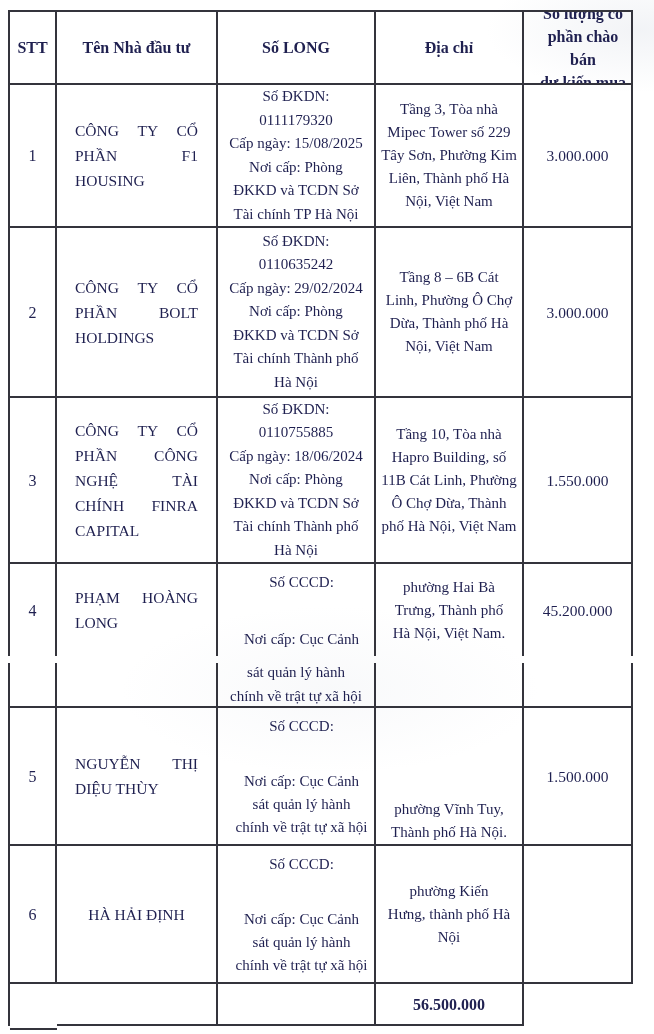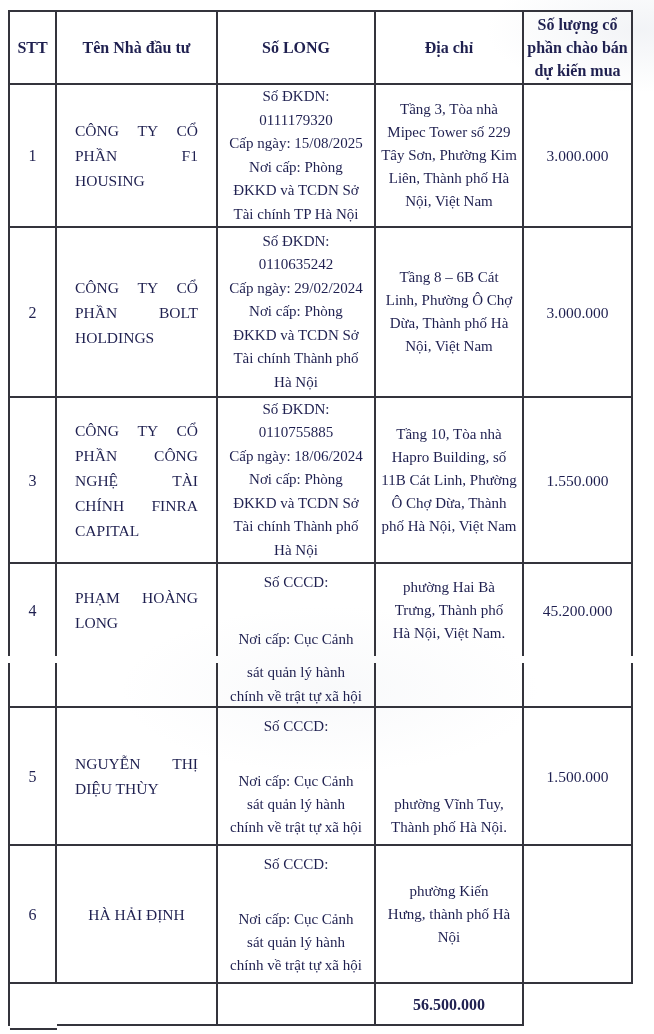--- a/index.html
+++ b/index.html
@@ -41,39 +41,38 @@
   }
   .c{
     border-right:2px solid var(--line);
     border-bottom:2px solid var(--line);
     box-sizing:border-box;
     display:flex;align-items:center;justify-content:center;
     text-align:center;overflow:hidden;
     font-size:15px;line-height:23px;
   }
   .no-bb{border-bottom:none;}
-  .pre{white-space:pre-line;}
+  .pre{white-space:pre-line;padding-left:11px;}
   .h{font-weight:bold;font-size:16px;line-height:23px;}
   .stt{font-size:16px;}
   .name{
     font-size:15.5px;line-height:25px;
     padding:0 18px;
     text-align:justify;
   }
   .cccd{font-size:15px;line-height:23.5px;padding:0 2px;}
   .addr{font-size:15px;line-height:23px;padding:0 2px;}
   .num{font-size:15.5px;}
   .split{
     flex-direction:column;justify-content:space-between;
     padding:7px 2px 5px;
     font-size:15px;line-height:23px;
   }
   .bottom{
     flex-direction:column;justify-content:flex-end;
-    padding-bottom:5px;
   }
   .total-label{font-weight:bold;font-size:18px;margin-top:44px;}
   .total-value{font-weight:bold;font-size:16px;}
 </style>
 </head>
 <body>
 
 <div class="page">
 
   <div class="tseg seg1">

